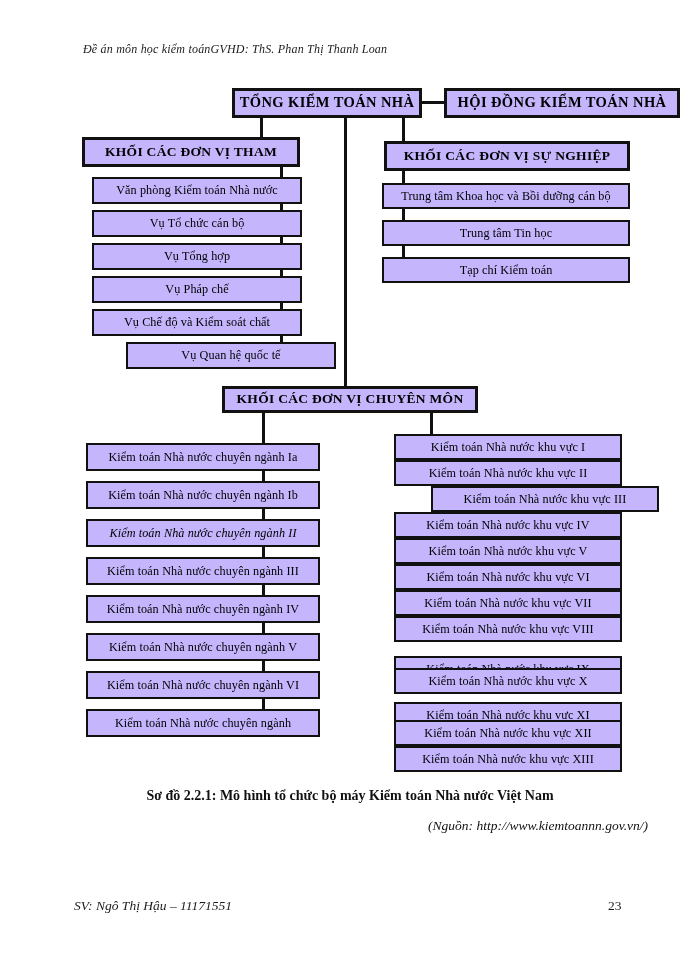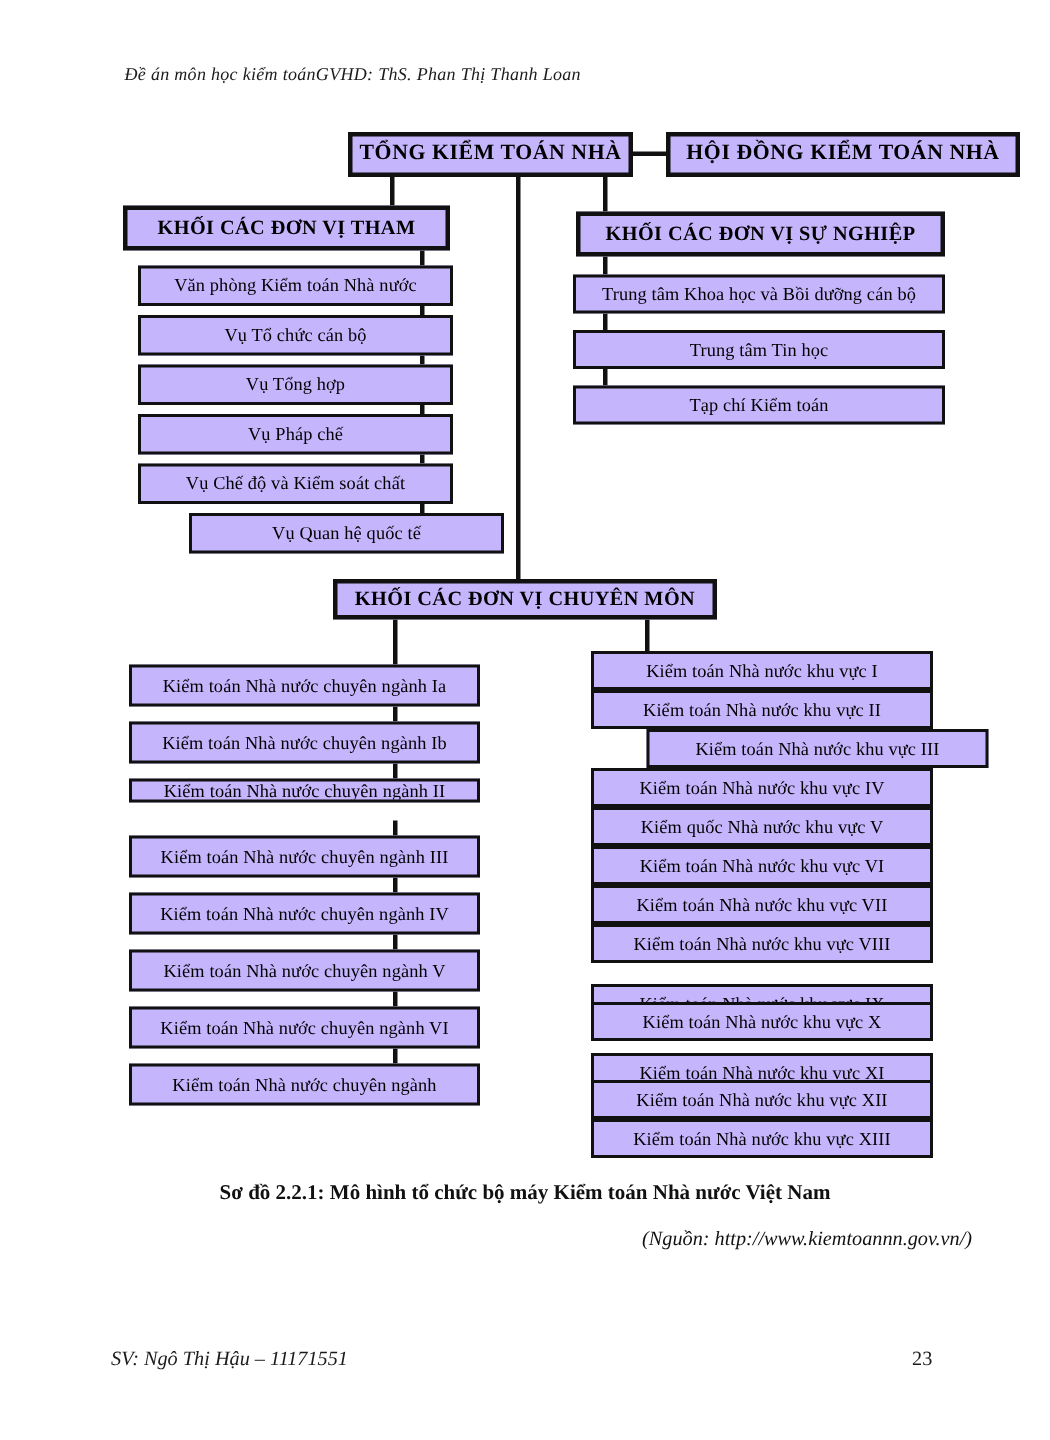--- a/index.html
+++ b/index.html
@@ -182,21 +182,21 @@
     </div>
     <div class="node lvl-leaf" style="left: 382px; top: 257px; width: 248px; height: 26px;">
       <span>Tạp chí Kiểm toán</span>
     </div>
     <div class="node lvl-leaf" style="left: 86px; top: 443px; width: 234px; height: 28px;">
       <span>Kiểm toán Nhà nước chuyên ngành Ia</span>
     </div>
     <div class="node lvl-leaf" style="left: 86px; top: 481px; width: 234px; height: 28px;">
       <span>Kiểm toán Nhà nước chuyên ngành Ib</span>
     </div>
-    <div class="node lvl-leaf" style="left: 86px; top: 519px; width: 234px; height: 16px;">
+    <div class="node lvl-leaf" style="left: 86px; top: 519px; width: 234px; height: 28px; font-style: italic;">
       <span>Kiểm toán Nhà nước chuyên ngành II</span>
     </div>
     <div class="node lvl-leaf" style="left: 86px; top: 557px; width: 234px; height: 28px;">
       <span>Kiểm toán Nhà nước chuyên ngành III</span>
     </div>
     <div class="node lvl-leaf" style="left: 86px; top: 595px; width: 234px; height: 28px;">
       <span>Kiểm toán Nhà nước chuyên ngành IV</span>
     </div>
     <div class="node lvl-leaf" style="left: 86px; top: 633px; width: 234px; height: 28px;">
       <span>Kiểm toán Nhà nước chuyên ngành V</span>
@@ -213,21 +213,21 @@
     <div class="node lvl-region" style="left: 394px; top: 460px; width: 228px; height: 26px;">
       <span>Kiểm toán Nhà nước khu vực II</span>
     </div>
     <div class="node lvl-region" style="left: 394px; top: 486px; width: 228px; height: 26px; margin-left: 37px;">
       <span>Kiểm toán Nhà nước khu vực III</span>
     </div>
     <div class="node lvl-region" style="left: 394px; top: 512px; width: 228px; height: 26px;">
       <span>Kiểm toán Nhà nước khu vực IV</span>
     </div>
     <div class="node lvl-region" style="left: 394px; top: 538px; width: 228px; height: 26px;">
-      <span>Kiểm quốc Nhà nước khu vực V</span>
+      <span>Kiểm toán Nhà nước khu vực V</span>
     </div>
     <div class="node lvl-region" style="left: 394px; top: 564px; width: 228px; height: 26px;">
       <span>Kiểm toán Nhà nước khu vực VI</span>
     </div>
     <div class="node lvl-region" style="left: 394px; top: 590px; width: 228px; height: 26px;">
       <span>Kiểm toán Nhà nước khu vực VII</span>
     </div>
     <div class="node lvl-region" style="left: 394px; top: 616px; width: 228px; height: 26px;">
       <span>Kiểm toán Nhà nước khu vực VIII</span>
     </div>

